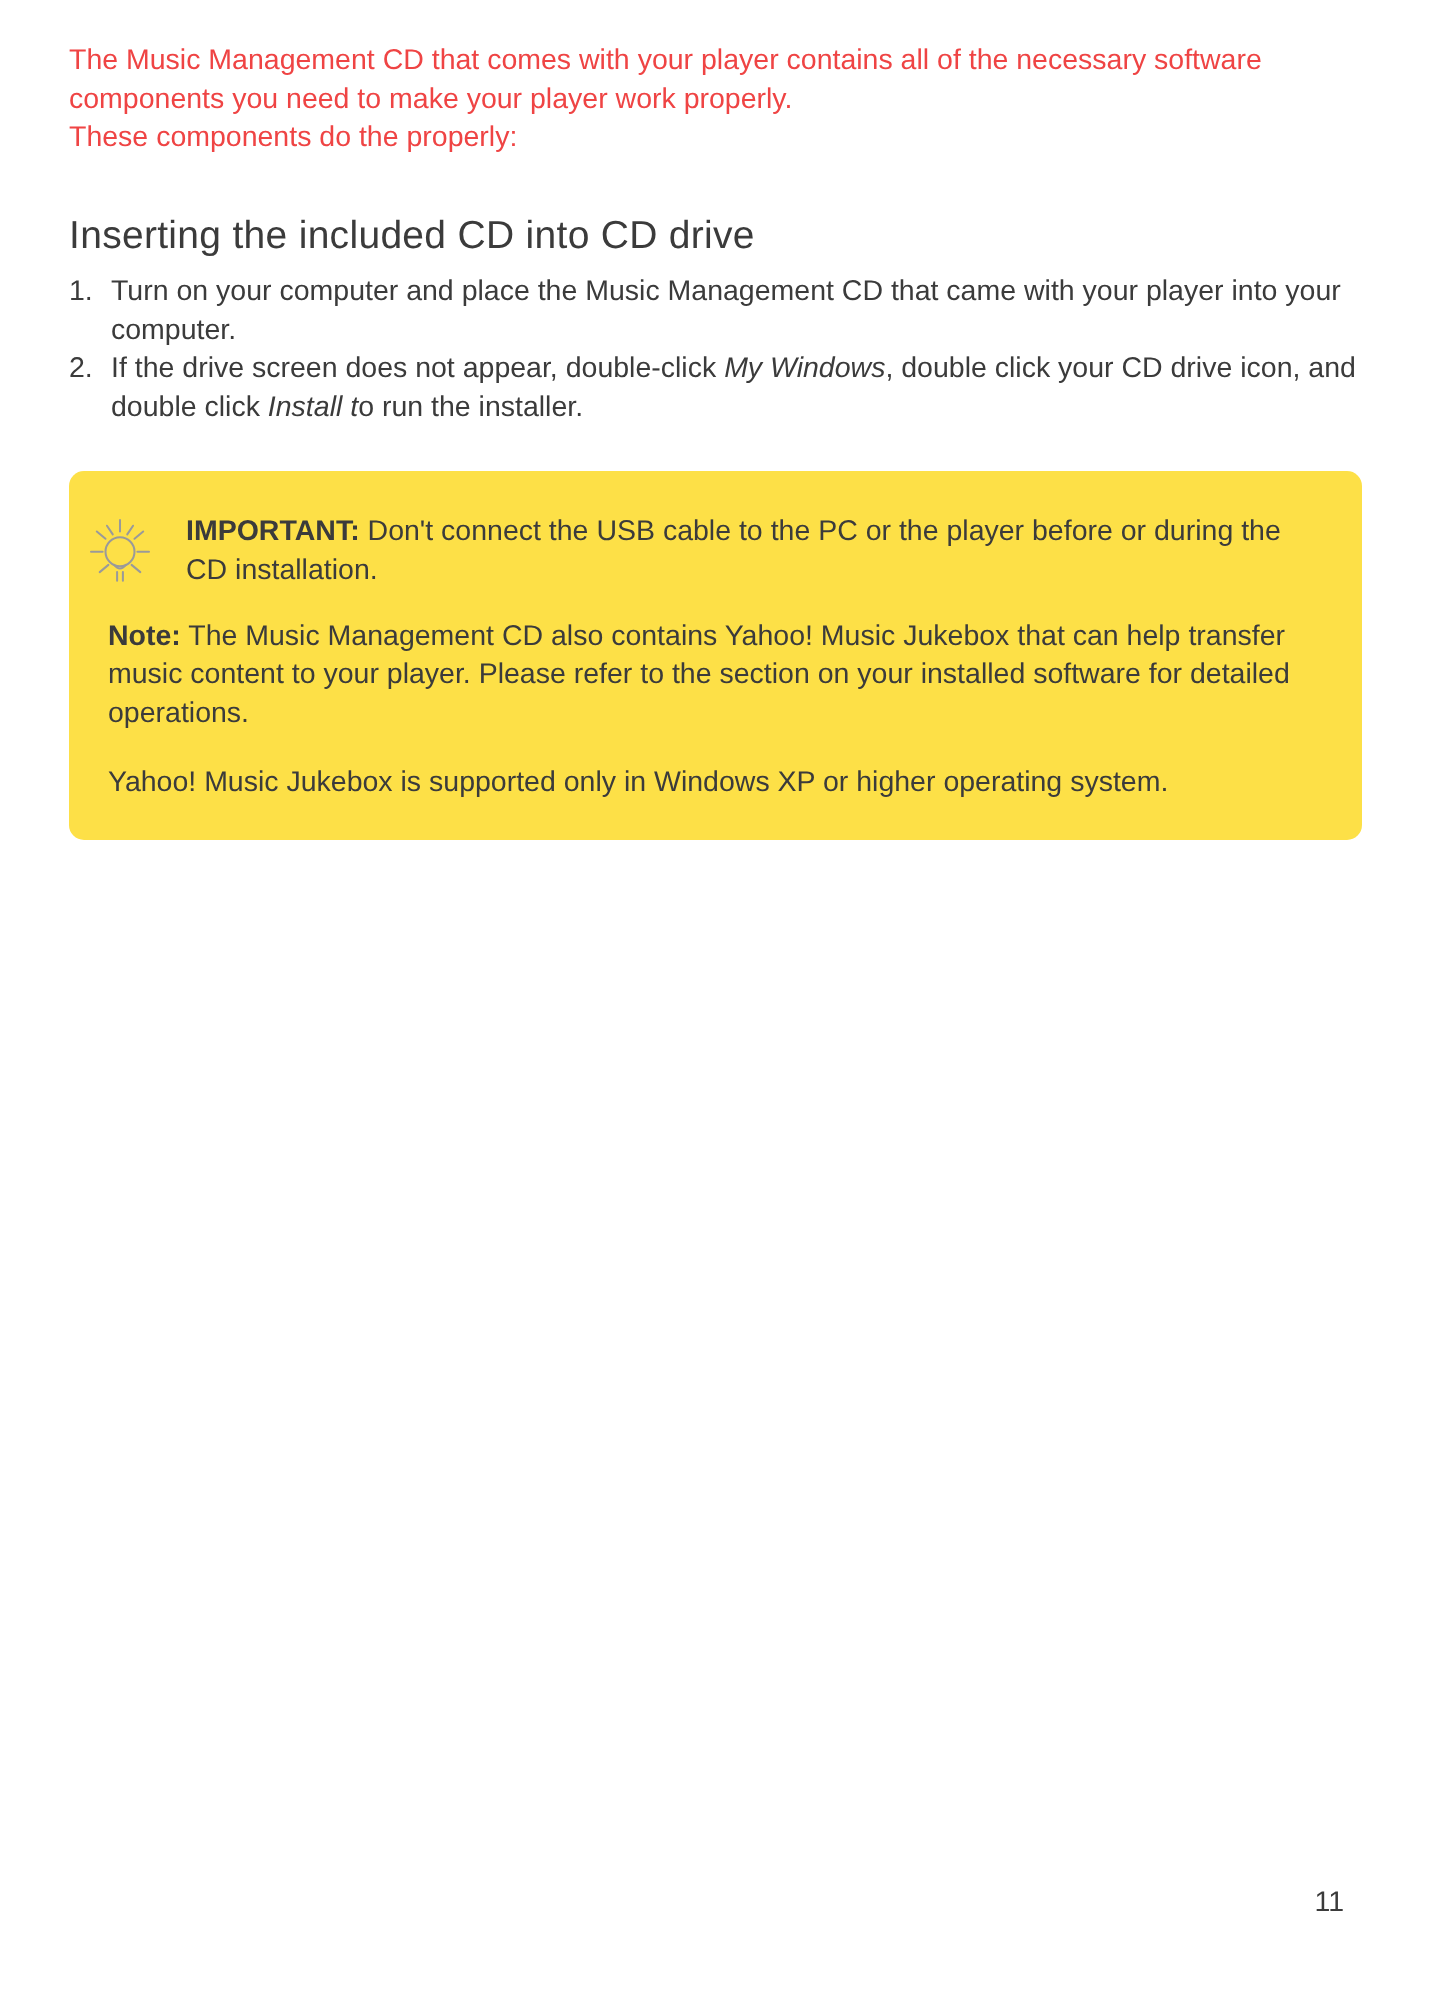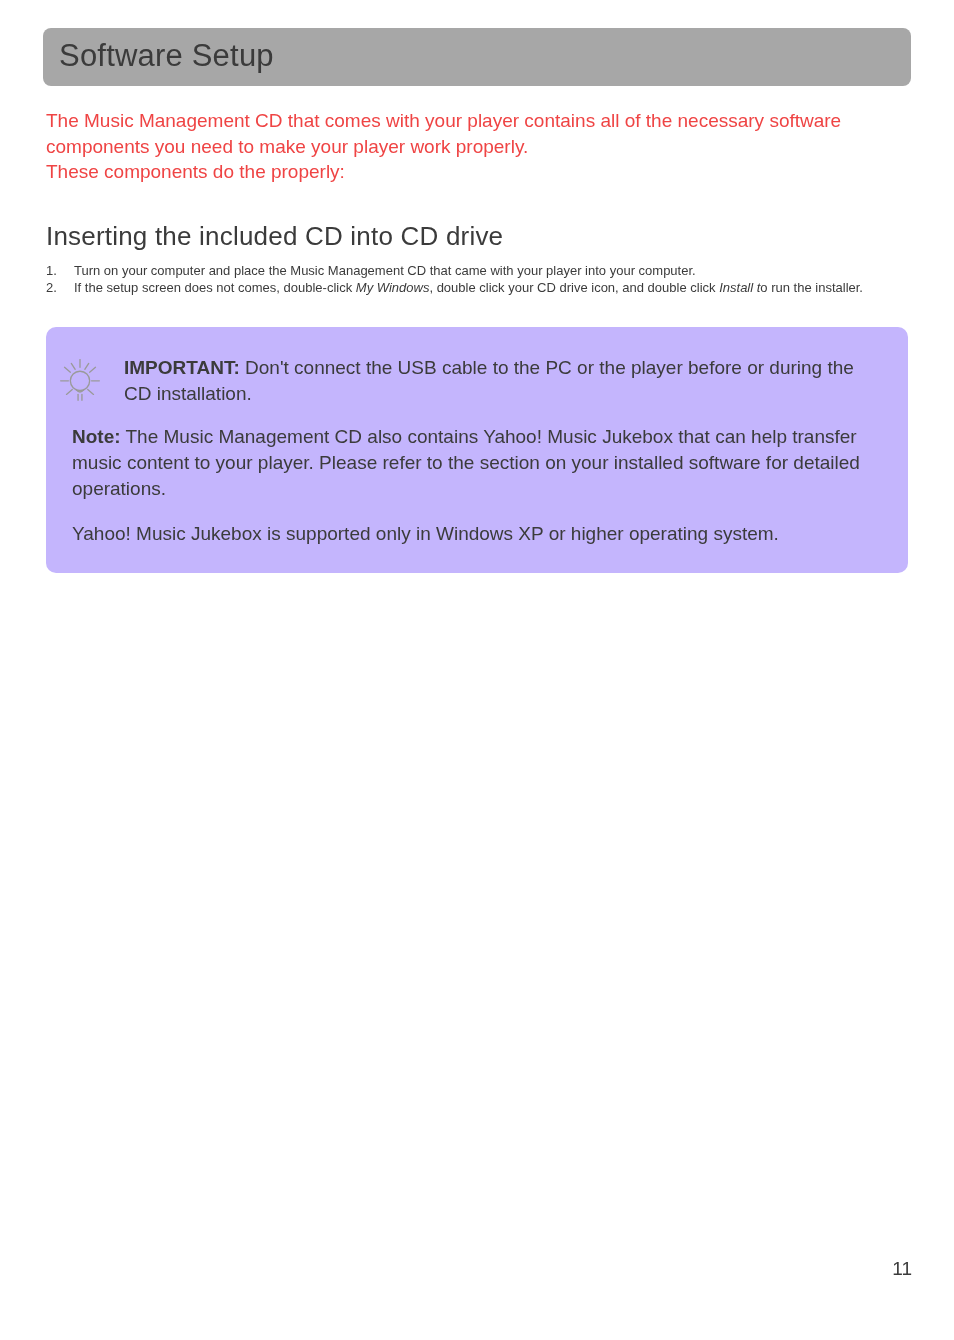--- a/index.html
+++ b/index.html
@@ -56,38 +56,38 @@
     font-weight: 400;
     color: #3b3b3b;
     margin-top: 36px;
     margin-bottom: 10px;
     letter-spacing: 0.2px;
   }
   ol.steps {
     list-style: none;
     counter-reset: step;
     padding-left: 0;
-    font-size: 13px;
+    font-size: 19px;
     line-height: 1.35;
   }
   ol.steps li {
     counter-increment: step;
     position: relative;
     padding-left: 28px;
     margin-bottom: 0;
   }
   ol.steps li::before {
     content: counter(step) ".";
     position: absolute;
     left: 0;
     top: 0;
   }
   .italic { font-style: italic; }
   .callout {
-    background: #c4b5fd;
+    background: #fde047;
     border-radius: 10px;
     margin-top: 30px;
     padding: 22px 26px 26px 26px;
     font-size: 19px;
     line-height: 1.35;
     color: #3b3b3b;
   }
   .callout .row-icon {
     display: flex;
     align-items: flex-start;
@@ -102,56 +102,53 @@
     align-items: center;
     justify-content: center;
   }
   .callout .row-icon .text { flex: 1; padding-top: 6px; }
   .callout .note-block { margin-bottom: 20px; }
   .callout .jukebox-block { }
   .bold { font-weight: 700; }
   .page-number {
     position: absolute;
     bottom: 60px;
-    right: 42px;
+    right: 58px;
     font-size: 19px;
     color: #3b3b3b;
   }
   svg.bulb { width: 58px; height: 58px; }
   svg.bulb path, svg.bulb circle, svg.bulb line {
     stroke: #9a9a9a;
     stroke-width: 1.4;
     fill: none;
     stroke-linecap: round;
   }
 </style>
 </head>
 <body>
 
 <div class="page">
 
-  <div class="section-header">
-    <h1>Software Setup</h1>
-  </div>
 
   <div class="intro">
     <p>The Music Management CD that comes with your player contains all of the necessary software components you need to make your player work properly.</p>
     <p>These components do the properly:</p>
     <ul class="bullets">
     </ul>
   </div>
 
   <h2 class="subheading">Inserting the included CD into CD drive</h2>
 
   <ol class="steps">
     <li>
       <span>Turn on your computer and place the Music Management CD that came with your player into your computer.</span>
     </li>
     <li>
-      <span>If the setup screen does not comes, double-click </span><span class="italic">My Windows</span><span>, double click your CD drive icon, and double click </span><span class="italic">Install t</span><span>o run the installer.</span>
+      <span>If the drive screen does not appear, double-click </span><span class="italic">My Windows</span><span>, double click your CD drive icon, and double click </span><span class="italic">Install t</span><span>o run the installer.</span>
     </li>
   </ol>
 
   <div class="callout">
     <div class="row-icon">
       <div class="icon-wrap">
         <svg class="bulb" viewBox="0 0 60 60">
           <circle cx="30" cy="34" r="10"></circle>
           <path d="M26 43 Q30 48 34 43"></path>
           <line x1="30" y1="12" x2="30" y2="20"></line>

